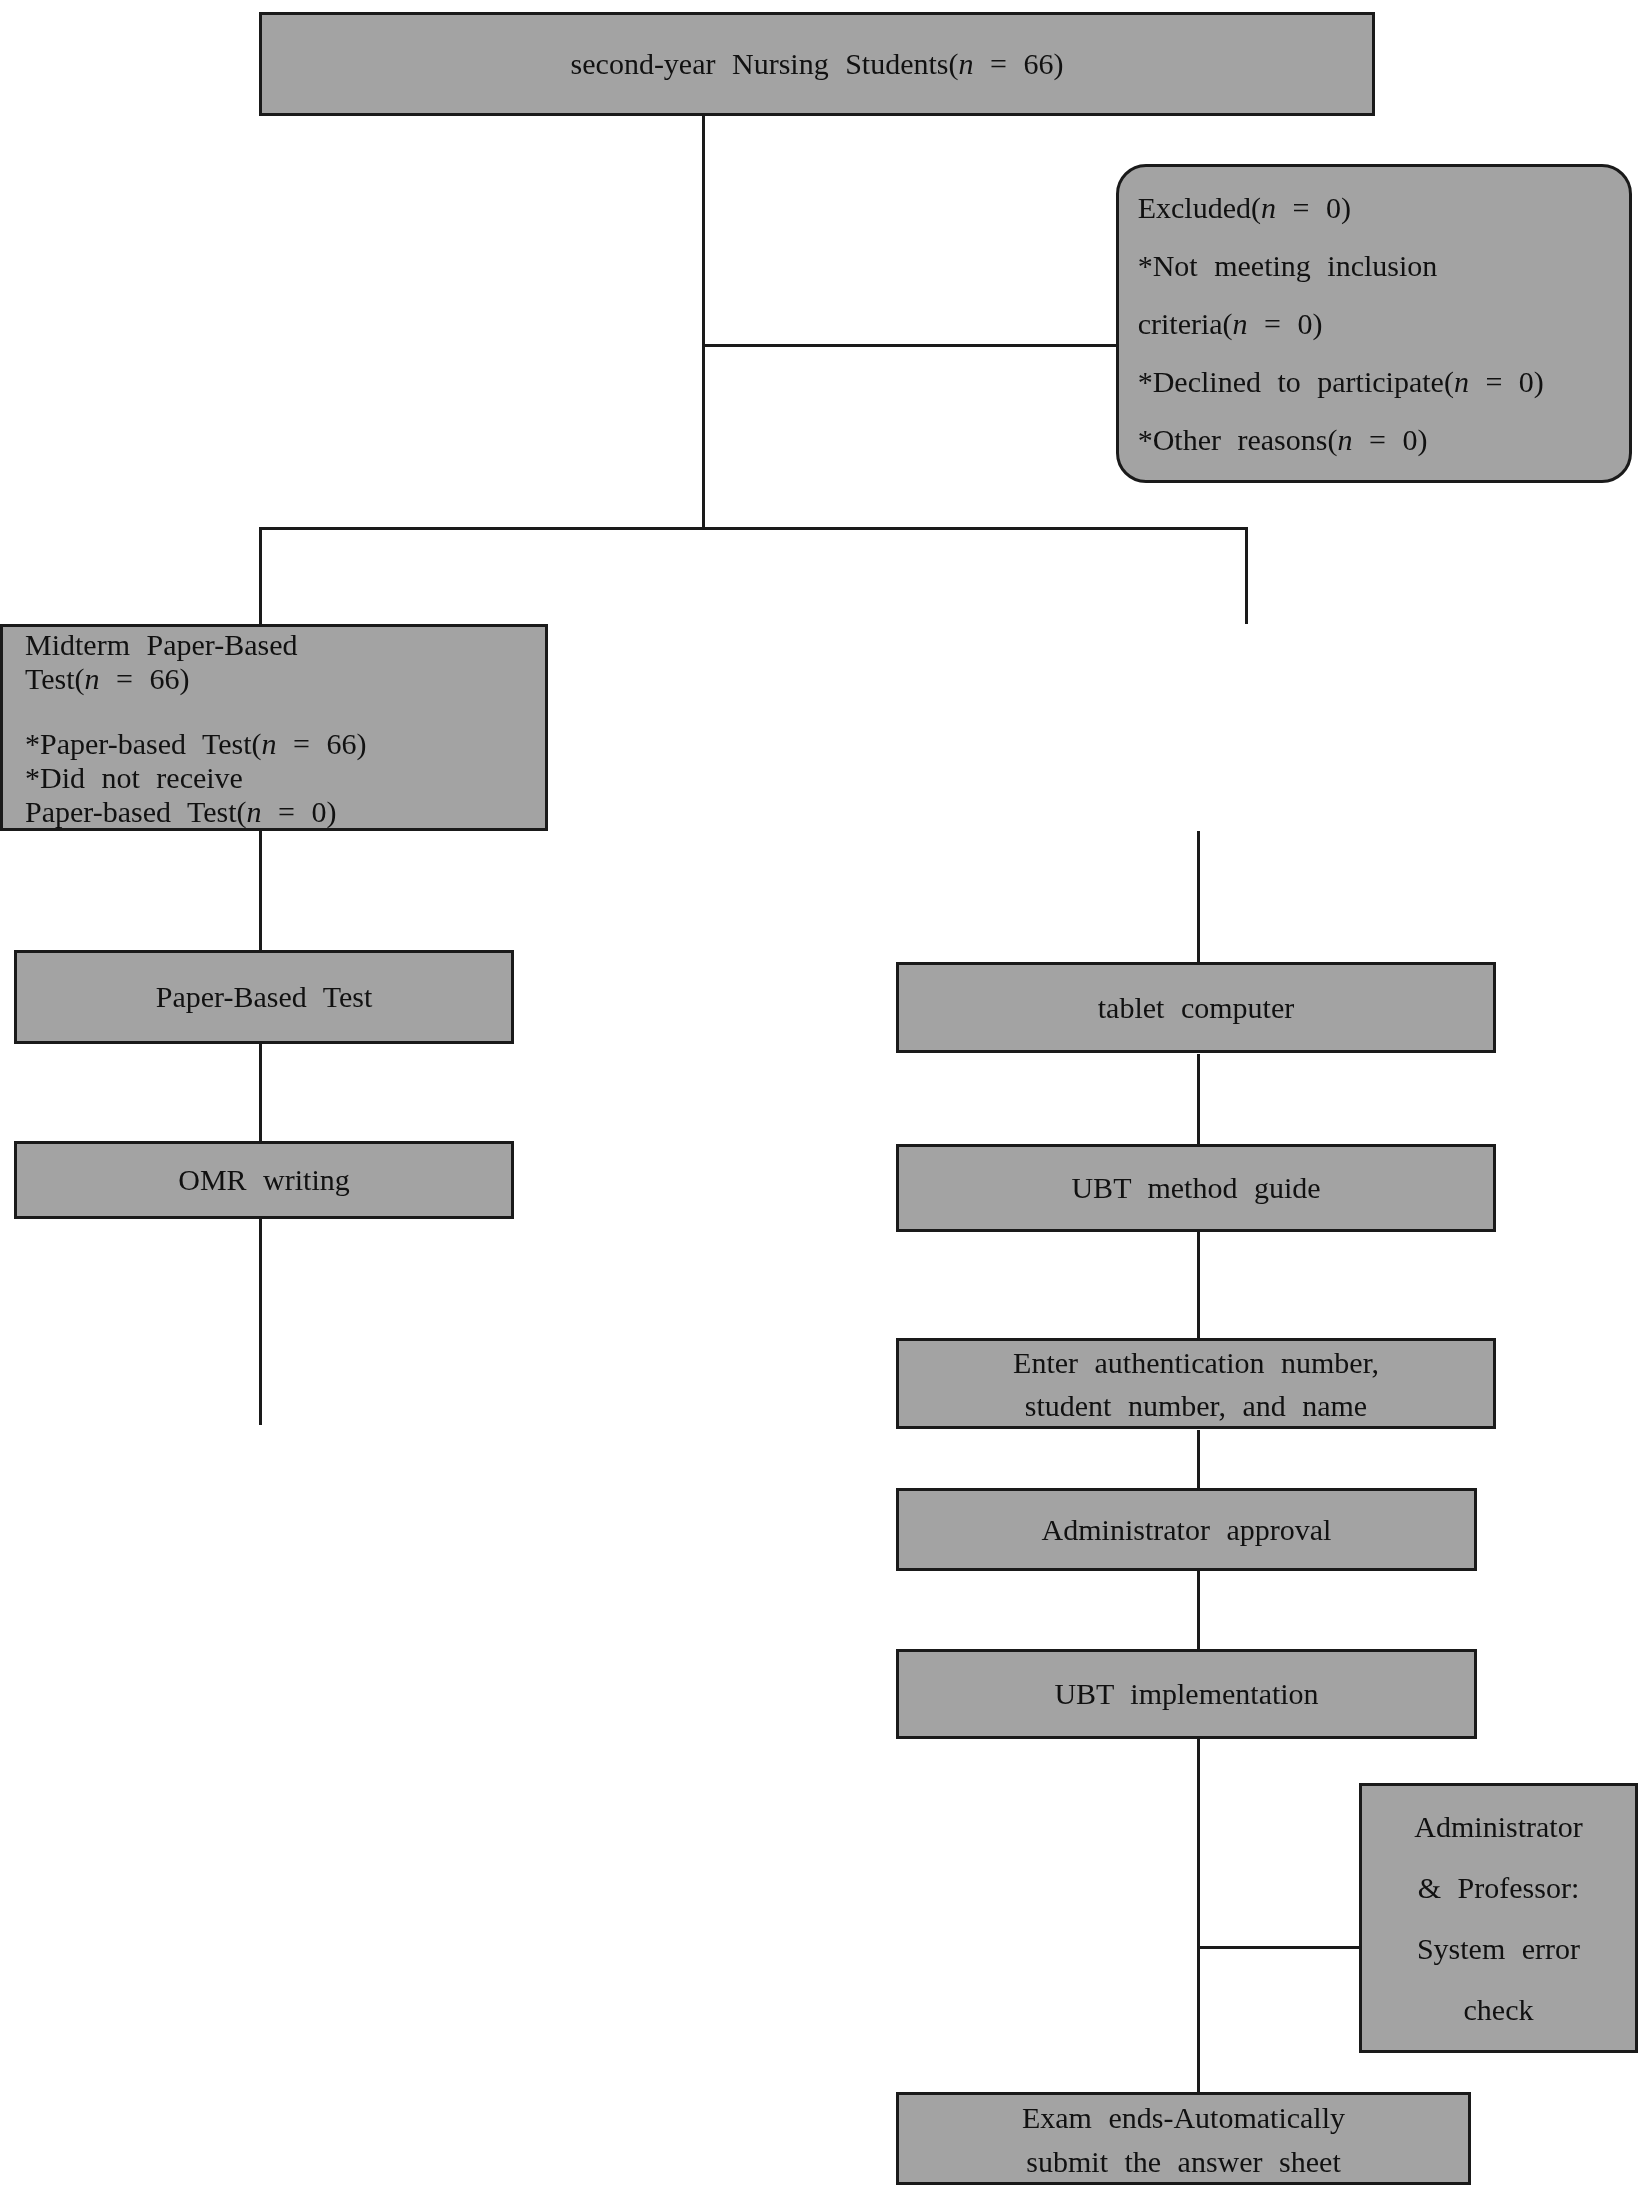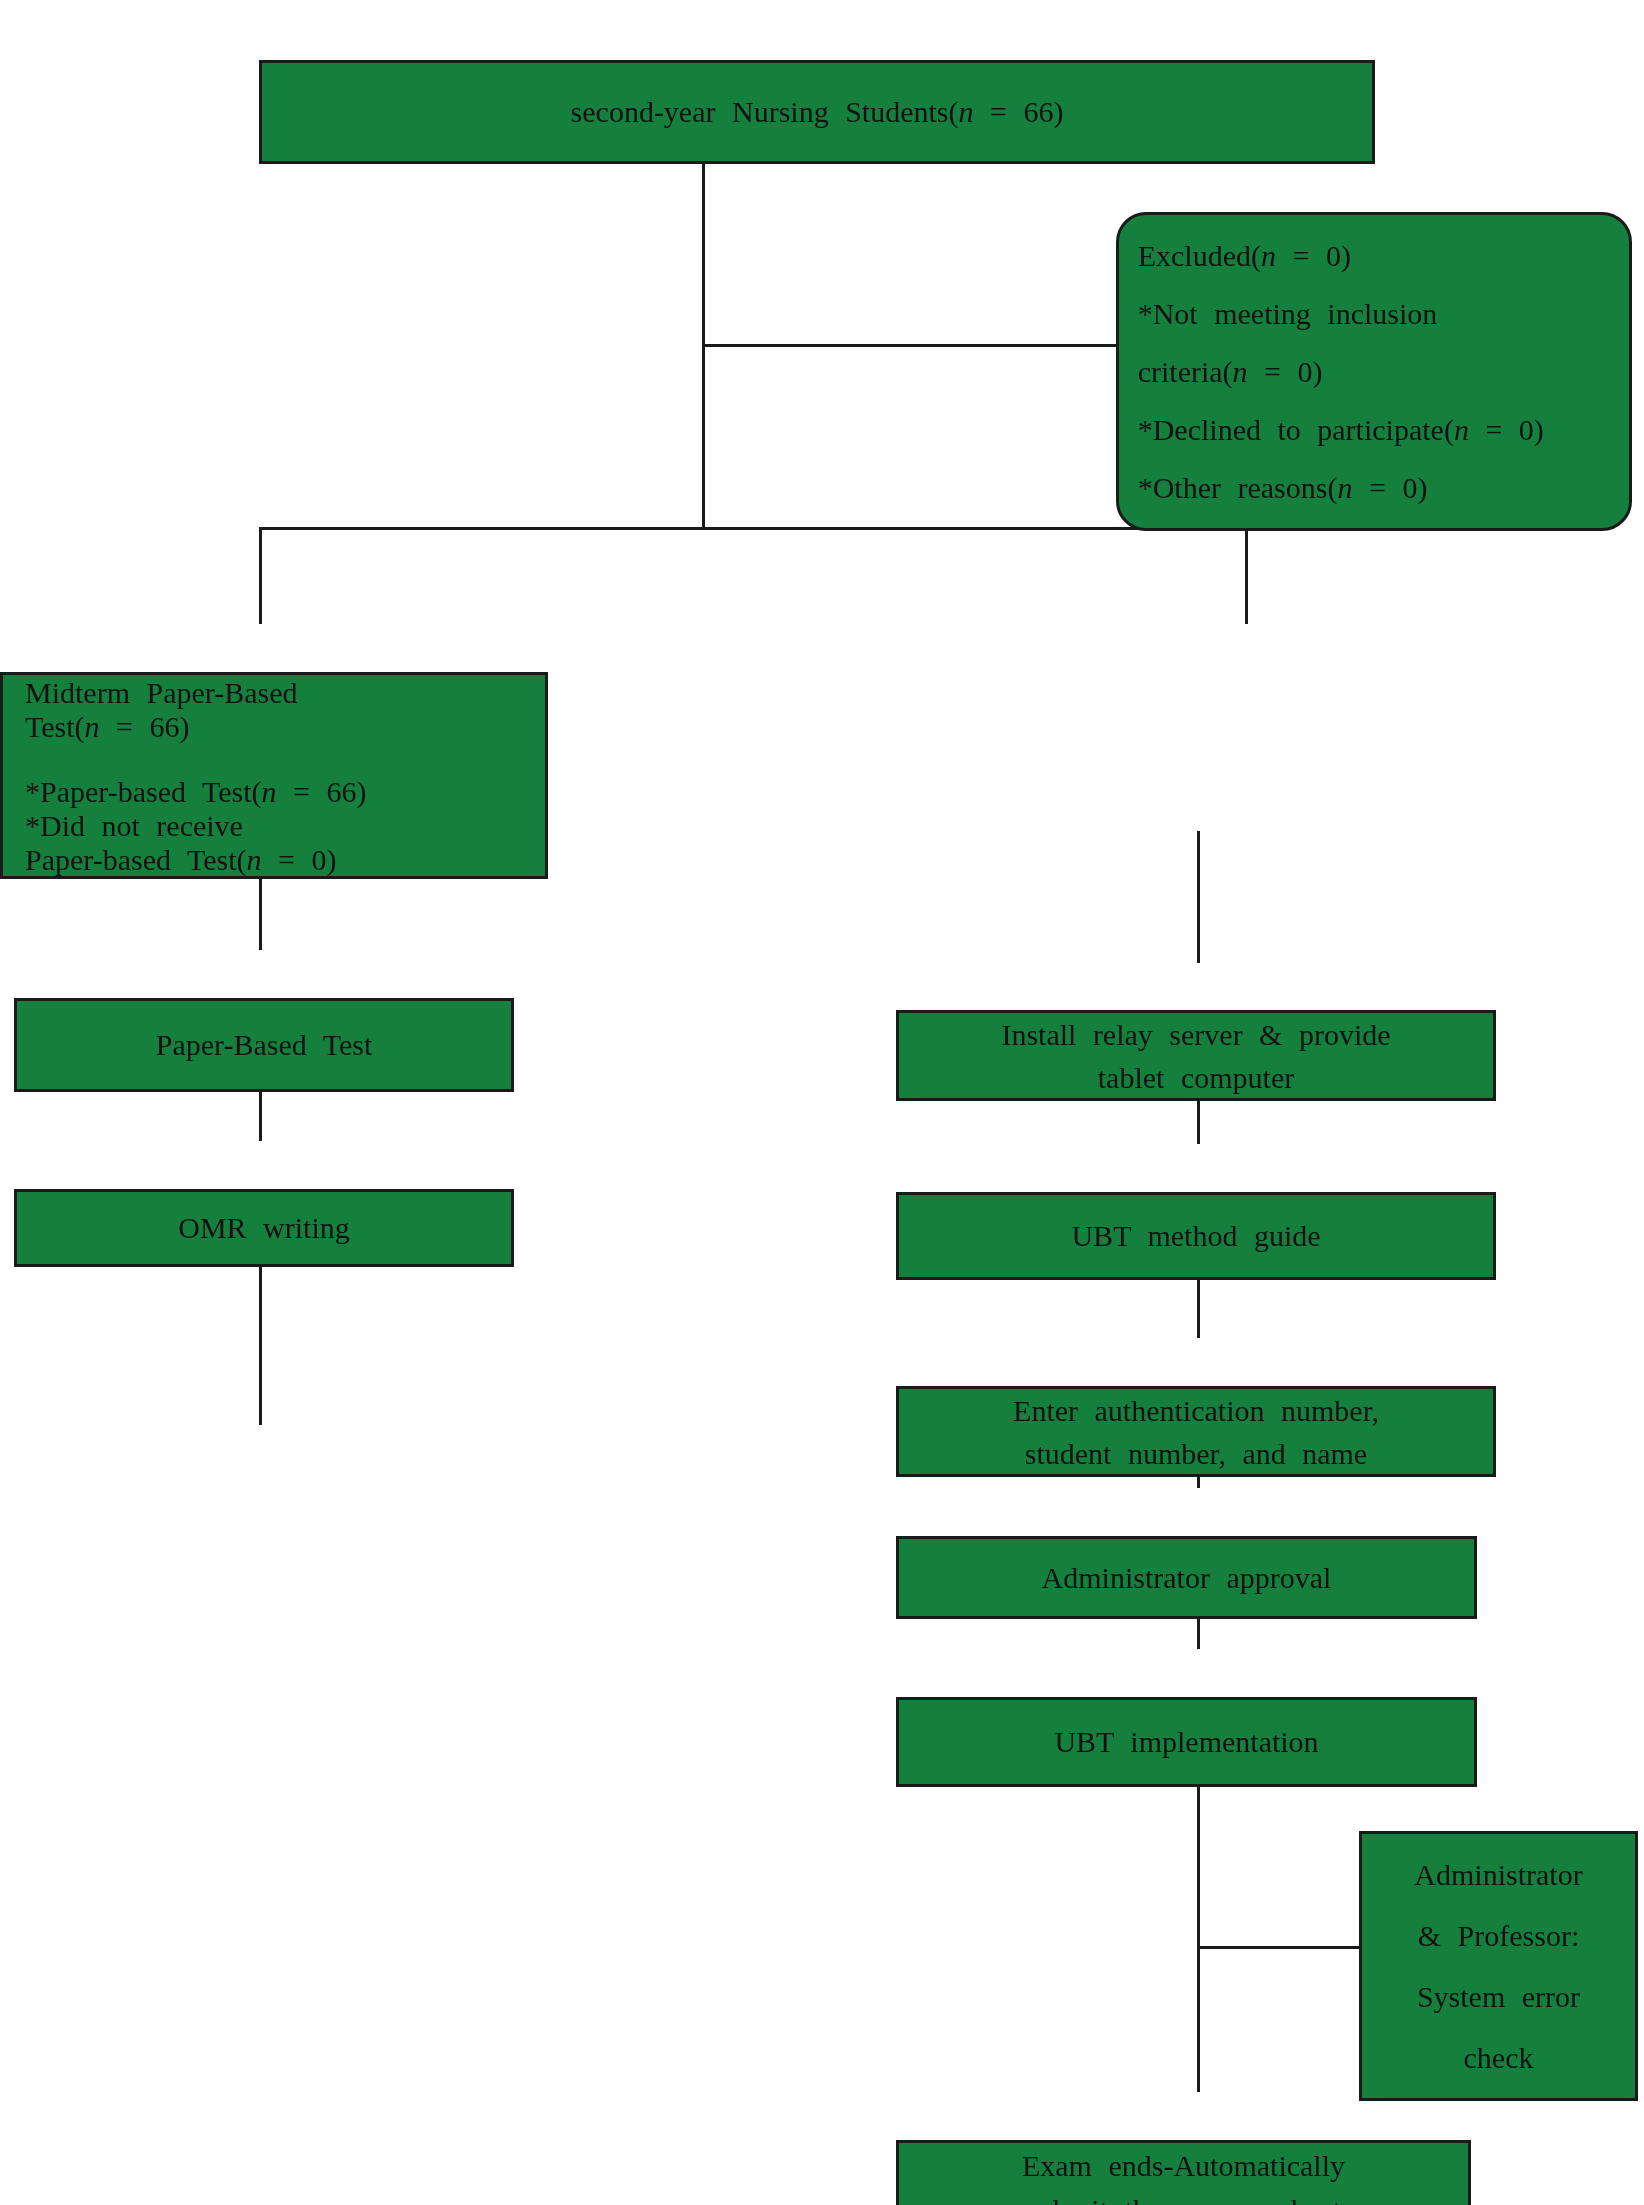--- a/index.html
+++ b/index.html
@@ -10,25 +10,24 @@
     background:#ffffff;
     font-family:"Liberation Serif","DejaVu Serif",serif;
     color:#111111;
     font-size:30px;
     word-spacing:0.30em;
     line-height:1.25;
   }
   .box{
     position:absolute;
     border:3.1px solid #1a1a1a;
-    background:#15803d;
+    background:#a3a3a3;
     box-sizing:border-box;
     display:flex;
     flex-direction:column;
-    margin-top:48px;
   }
   .center{align-items:center;justify-content:center;text-align:center;}
   .leftal{align-items:flex-start;justify-content:center;text-align:left;}
   .conn{position:absolute;background:#1a1a1a;}
   .line{min-height:1.05em;}
 
   #top-box{left:259px;top:12px;width:1116px;height:104px;}
   #excluded-box{left:1116px;top:164px;width:516px;height:319px;padding-left:18.7px;line-height:58px;border-radius:30px;}
   #midterm-box{left:0;top:624px;width:548px;height:207px;padding-left:22px;line-height:35px;}
   #final-ubt-box{left:896px;top:624px;width:600px;height:207px;padding-left:20px;line-height:49px;}
@@ -105,21 +104,20 @@
   <div class="box center" id="paper-box">
     <div class="line">Paper-Based Test</div>
   </div>
 
   <div class="box center" id="omr-box">
     <div class="line">OMR writing</div>
   </div>
 
 
   <div class="box center" id="install-box">
-    <div class="line">Install relay server &amp; provide</div>
     <div class="line">tablet computer</div>
   </div>
 
   <div class="box center" id="guide-box">
     <div class="line">UBT method guide</div>
   </div>
 
   <div class="box center" id="enter-box">
     <div class="line">Enter authentication number,</div>
     <div class="line">student number, and name</div>

